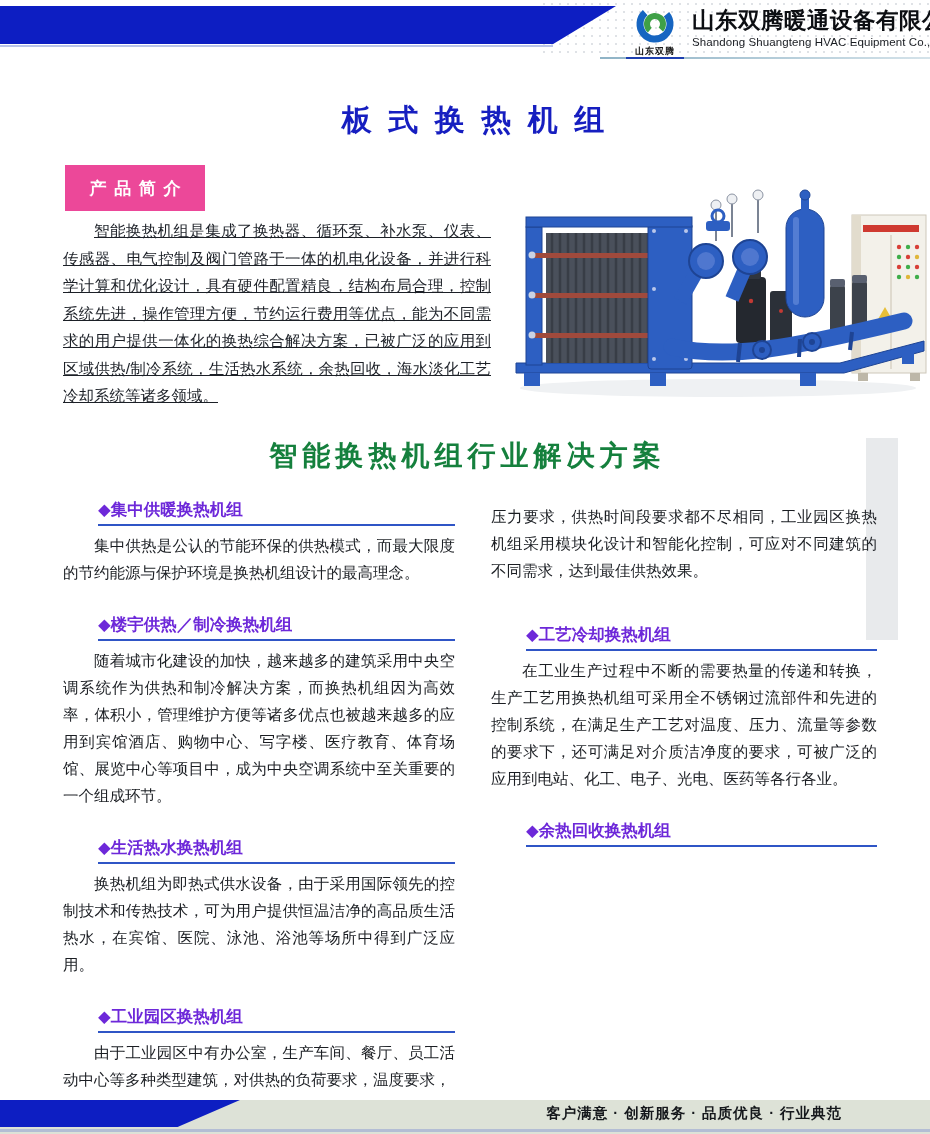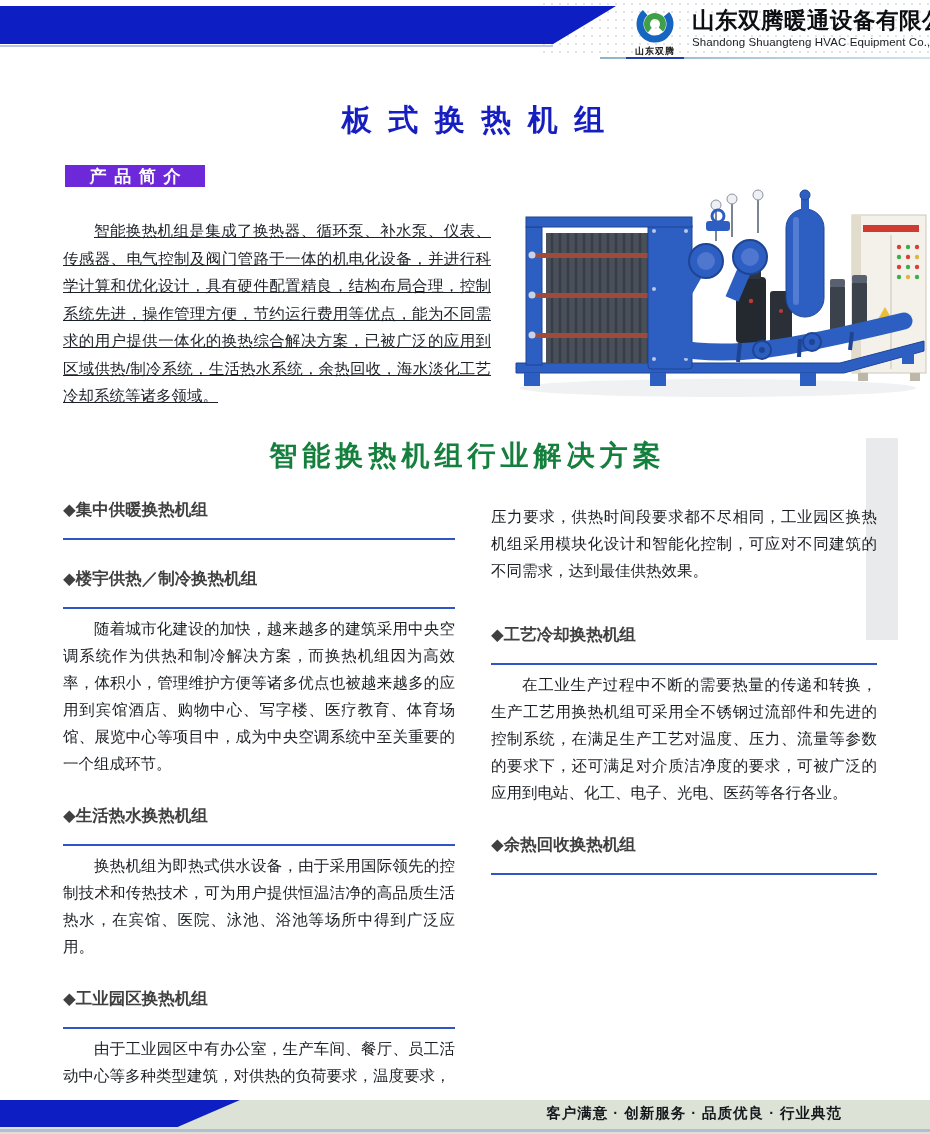--- a/index.html
+++ b/index.html
@@ -21,38 +21,38 @@
   .hdr-names{position:absolute;left:692px;top:9px;white-space:nowrap;}
   .hdr-names .cn{font-size:22.5px;font-weight:bold;color:#0c0e12;letter-spacing:.5px;line-height:24px;}
   .hdr-names .en{font-size:11.5px;color:#191c21;margin-top:3px;letter-spacing:.1px;}
 
   
   .page-title{position:absolute;top:92px;left:0;width:100%;margin:8px;text-align:center;
               font-size:30px;font-weight:bold;color:#161ec0;letter-spacing:.55em;text-indent:.55em;}
 
   
   .intro{position:absolute;top:165px;left:63px;width:867px;height:255px;}
-  .badge{position:absolute;top:0;left:2px;width:140px;height:22px;background:#6d28d9;color:#fff;
+  .badge{position:absolute;top:0;left:2px;width:140px;height:46px;background:#ec4899;color:#fff;
          font-size:17px;font-weight:bold;letter-spacing:.45em;text-indent:.45em;
          display:flex;align-items:center;justify-content:center;}
   .intro-body{position:absolute;top:52px;left:0;width:428px;margin:0;font-size:15.5px;line-height:27.5px;
               text-align:justify;text-indent:2em;color:#1c2027;text-decoration:underline;}
   .product-photo{position:absolute;top:4px;left:437px;width:430px;height:245px;}
 
   
   .solutions-title{position:absolute;top:437px;left:0;width:100%;margin:0;text-align:center;
                    font-size:28px;font-weight:bold;color:#15803d;letter-spacing:.18em;text-indent:.18em;}
   .side-strip{position:absolute;top:438px;left:866px;width:32px;height:202px;background:#e8eaec;}
   .cols{position:absolute;top:497px;left:63px;width:814px;display:flex;gap:36px;}
   .col{flex:0 0 auto;}
   .col.left{width:392px;}
   .col.right{width:386px;}
   .blk{margin-bottom:26px;}
-  .blk-h{font-size:16.5px;line-height:24px;font-weight:bold;color:#404040;
-         padding-bottom:17px;border-bottom:2px solid #2f55c6;}
+  .blk-h{font-size:16.5px;line-height:24px;font-weight:bold;color:#6d28d9;
+         padding-bottom:3px;border-bottom:2px solid #2f55c6;margin-left:35px;}
   .blk-b{margin:6px 0 0;font-size:15.5px;line-height:27px;text-align:justify;text-indent:2em;color:#1b1e23;}
   .blk-b.no-indent{text-indent:0;}
   .blk.cont{margin-bottom:38px;}
 
   
   .ft-band{position:absolute;top:1100px;left:0;width:930px;height:34px;background:#dde2d7;}
   .ft-blue{position:absolute;top:0;left:0;width:240px;height:27px;background:#0d1ec2;
            clip-path:polygon(0 0,100% 0,74% 100%,0 100%);}
   .ft-slogan{position:absolute;right:88px;top:0;height:27px;line-height:27px;
              font-size:14.5px;font-weight:bold;color:#15181c;letter-spacing:1px;white-space:nowrap;}
@@ -181,20 +181,21 @@
     </div>
   </section>
 
   <h2 class="solutions-title">智能换热机组行业解决方案</h2>
   <div class="side-strip"></div>
 
   <div class="cols">
     <div class="col left">
       <div class="blk">
         <div class="blk-h">◆集中供暖换热机组</div>
+        <p class="blk-b">集中供热是公认的节能环保的供热模式，而最大限度的节约能源与保护环境是换热机组设计的最高理念。</p>
       </div>
       <div class="blk">
         <div class="blk-h">◆楼宇供热／制冷换热机组</div>
         <p class="blk-b">随着城市化建设的加快，越来越多的建筑采用中央空调系统作为供热和制冷解决方案，而换热机组因为高效率，体积小，管理维护方便等诸多优点也被越来越多的应用到宾馆酒店、购物中心、写字楼、医疗教育、体育场馆、展览中心等项目中，成为中央空调系统中至关重要的一个组成环节。</p>
       </div>
       <div class="blk">
         <div class="blk-h">◆生活热水换热机组</div>
         <p class="blk-b">换热机组为即热式供水设备，由于采用国际领先的控制技术和传热技术，可为用户提供恒温洁净的高品质生活热水，在宾馆、医院、泳池、浴池等场所中得到广泛应用。</p>
       </div>
       <div class="blk">

